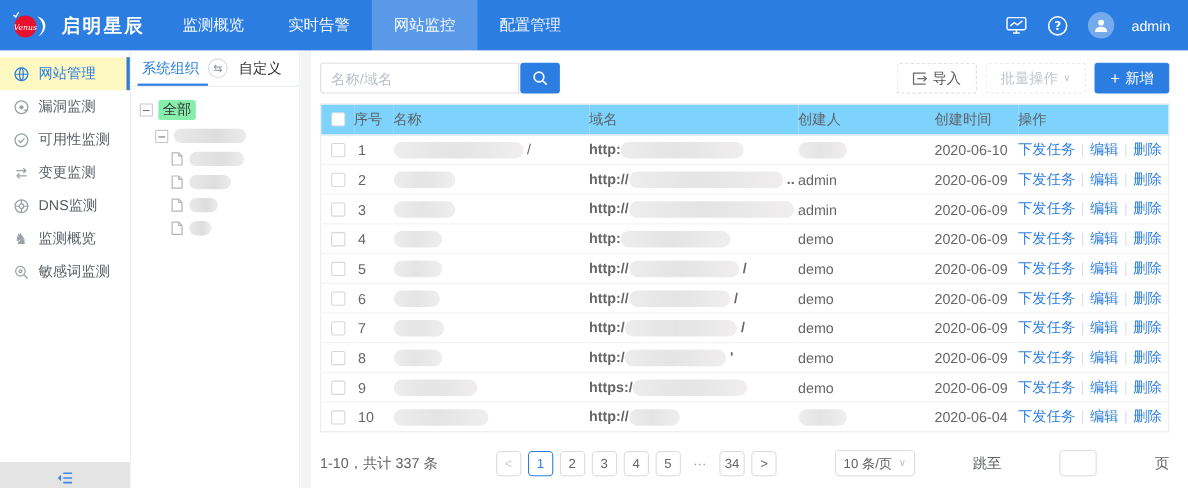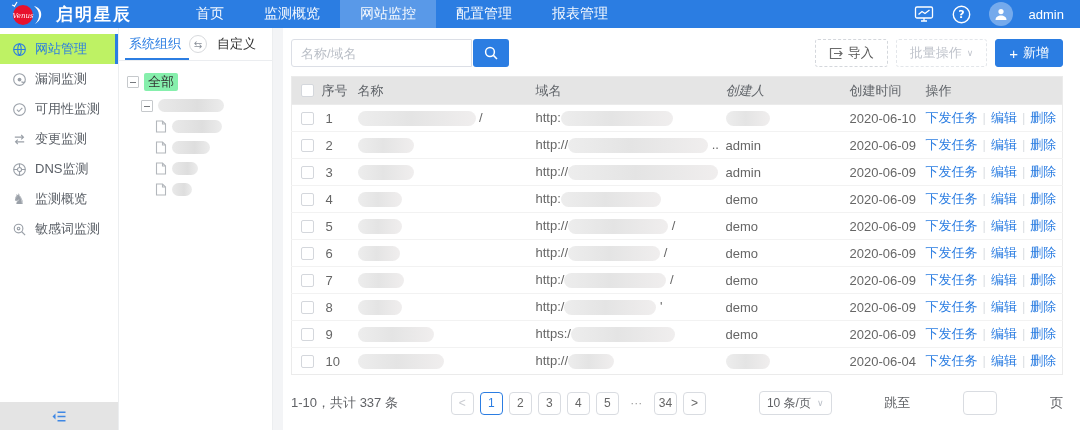--- a/index.html
+++ b/index.html
@@ -1,38 +1,38 @@
 <!DOCTYPE html>
 <html><head>
 <meta charset="utf-8">
 <style>
   * { margin:0; padding:0; box-sizing:border-box; }
   html,body { width:1080px; height:444px; overflow:hidden;
     font-family:"Liberation Sans","DejaVu Sans",sans-serif; background:#fff; }
 
   
-  .navbar { height:28px; background:#2b7de2; display:flex; align-items:stretch; color:#fff;gap:30px; }
+  .navbar { height:46px; background:#2b7de2; display:flex; align-items:stretch; color:#fff; }
   .brand { display:flex; align-items:center; gap:8px; padding:0 14px 0 10px; min-width:128px; }
   .brand-name { font-size:17px; font-weight:bold; letter-spacing:2px; }
   .nav-menu { display:flex; align-items:stretch; }
   .nav-item { display:flex; align-items:center; padding:0 20px; font-size:14px; cursor:pointer; color:rgba(255,255,255,.95); }
   .nav-item.active { background:rgba(255,255,255,.22); }
   .nav-right { margin-left:auto; display:flex; align-items:center; gap:16px; padding-right:16px; }
   .nav-ico { width:22px; height:22px; display:flex; align-items:center; justify-content:center; cursor:pointer; }
   .avatar { width:24px; height:24px; border-radius:50%; background:rgba(255,255,255,.35); display:flex; align-items:center; justify-content:center; }
   .username { font-size:13px; }
 
   
   .page { display:flex; height:402px; }
 
   
   .sidebar { width:119px; background:#fff; border-right:1px solid #eceef0; position:relative; padding-top:6px; }
   .side-item { height:30px; display:flex; align-items:center; gap:8px; padding-left:11px; font-size:13px; color:#5a5f66; cursor:pointer; position:relative; }
   .side-item .ic { width:16px; display:flex; justify-content:center; color:#9aa0a8; font-size:14px; }
-  .side-item.active { background:#bef264; color:#2b7de2; }
+  .side-item.active { background:#fef9c3; color:#2b7de2; }
   .side-item.active .ic { color:#2b7de2; }
   .side-item.active::after { content:""; position:absolute; right:0; top:0; bottom:0; width:3px; background:#2b7de2; }
   .side-footer { position:absolute; left:0; right:0; bottom:0; height:28px; background:#e4e4e4; display:flex; align-items:center; justify-content:center; cursor:pointer; }
 
   
   .treepanel { width:154px; background:#fff; border-right:1px solid #eceef0; }
   .tree-tabs { height:33px; display:flex; align-items:center; border-bottom:1px solid #ebedf0; padding:0 8px; gap:6px; }
   .tree-tab { font-size:13px; color:#333; cursor:pointer; height:100%; display:flex; align-items:center; padding:12px 2px; position:relative; }
   .tree-tab.active { color:#2b7de2; }
   .tree-tab.active::after { content:""; position:absolute; left:-2px; right:-6px; bottom:0; height:2px; background:#2b7de2; }
@@ -55,29 +55,29 @@
   .search-input { width:181px; height:28px; border:1px solid #dcdfe6; border-radius:3px 0 0 3px; padding:0 9px; font-size:13px; color:#333; outline:none; }
   .search-input::placeholder { color:#b9bec6; }
   .search-btn { width:36px; height:28px; background:#2b7de2; border:none; border-radius:3px; margin-left:1px; display:flex; align-items:center; justify-content:center; cursor:pointer; }
   .tb-right { margin-left:auto; display:flex; align-items:center; gap:8px; }
   .btn { height:28px; display:inline-flex; align-items:center; gap:5px; padding:0 13px; font-size:13px; border-radius:3px; cursor:pointer; background:#fff; border:1px dashed #d4d7dc; color:#595959; }
   .btn.disabled { color:#c0c4cc; border-color:#e3e6ea; cursor:not-allowed; }
   .btn.primary { background:#2b7de2; border:1px solid #2b7de2; color:#fff; }
 
   
   table { width:100%; border-collapse:collapse; table-layout:fixed; margin-top:9px; border:1px solid #ebebeb; }
-  thead th { background:#e5e5e5; height:28px; font-size:13px; font-weight:normal; color:#5f6368; text-align:left; border-bottom:1px solid #ebebeb; }
+  thead th { background:#7dd3fc; height:28px; font-size:13px; font-weight:normal; color:#5f6368; text-align:left; border-bottom:1px solid #ebebeb; }
   tbody td { height:27px; font-size:13px; color:#666; border-bottom:1px solid #f2f2f2; }
   tbody tr:last-child td { border-bottom:none; }
   .col-cb { width:30px; } .col-no { width:36px; } .col-name { width:178px; }
-  .col-dom { width:190px; } .col-cr { width:124px;font-style:italic; } .col-dt { width:76px; }
+  .col-dom { width:190px; } .col-cr { width:124px; } .col-dt { width:76px; }
   .cb { width:13px; height:13px; border:1px solid #d4d7dc; border-radius:2px; margin-left:9px; display:block; background:#fff; cursor:pointer; }
   .blur { display:inline-block; vertical-align:middle; height:15px; border-radius:8px;
     background:linear-gradient(90deg,#ededed,#e4e4e4 45%,#f0eeee); }
-  .domcell { white-space:nowrap; overflow:hidden; }
+  .domcell { white-space:nowrap; overflow:hidden;font-weight:bold; }
   .act a { color:#2b7de2; text-decoration:none; cursor:pointer; }
   .act .sep { color:#dcdfe3; margin:0 5px; }
 
   
   .pager { display:flex; align-items:center; justify-content:space-between; gap:8px; margin-top:16px; font-size:13px; color:#606266; }
   .pbtn { min-width:23px; height:23px; padding:0 4px; border:1px solid #d9dce1; border-radius:4px; background:#fff;
     display:inline-flex; align-items:center; justify-content:center; font-size:12px; color:#666; cursor:pointer; }
   .pbtn.active { border-color:#2b7de2; color:#2b7de2; }
   .pbtn.disabled { color:#c8cbd0; cursor:default; }
   .pbtn.dots { border:none; color:#999; }
@@ -95,25 +95,24 @@
       <svg width="38" height="30" viewBox="0 0 38 30">
         <path d="M4 8 L7 3 M2 6 L5 7" stroke="#fff" stroke-width="1.2" fill="none"></path>
         <circle cx="13" cy="16" r="10" fill="#e8112d"></circle>
         <text x="13" y="19" font-size="7" font-style="italic" fill="#fff" text-anchor="middle" font-family="DejaVu Serif, serif">Venus</text>
         <path d="M24 7 C33 9 34 20 25 25 C31 19 30 12 24 7 Z" fill="#fff"></path>
       </svg>
     </span>
     <span class="brand-name">启明星辰</span>
   </div>
   <nav class="nav-menu">
-      <div class="nav-item">首页</div>
       <div class="nav-item">监测概览</div>
+      <div class="nav-item">实时告警</div>
       <div class="nav-item active">网站监控</div>
       <div class="nav-item">配置管理</div>
-      <div class="nav-item">报表管理</div>
     </nav>
   <div class="nav-right">
     <span class="nav-ico">
       <svg width="20" height="18" viewBox="0 0 20 18" fill="none" stroke="#fff" stroke-width="1.3">
         <rect x="1.5" y="2" width="17" height="11" rx="1.5"></rect>
         <polyline points="4.5,9.5 8,6.5 11,8.5 15.5,5"></polyline>
         <path d="M7 16h6 M10 13v3"></path>
       </svg>
     </span>
     <span class="nav-ico">

